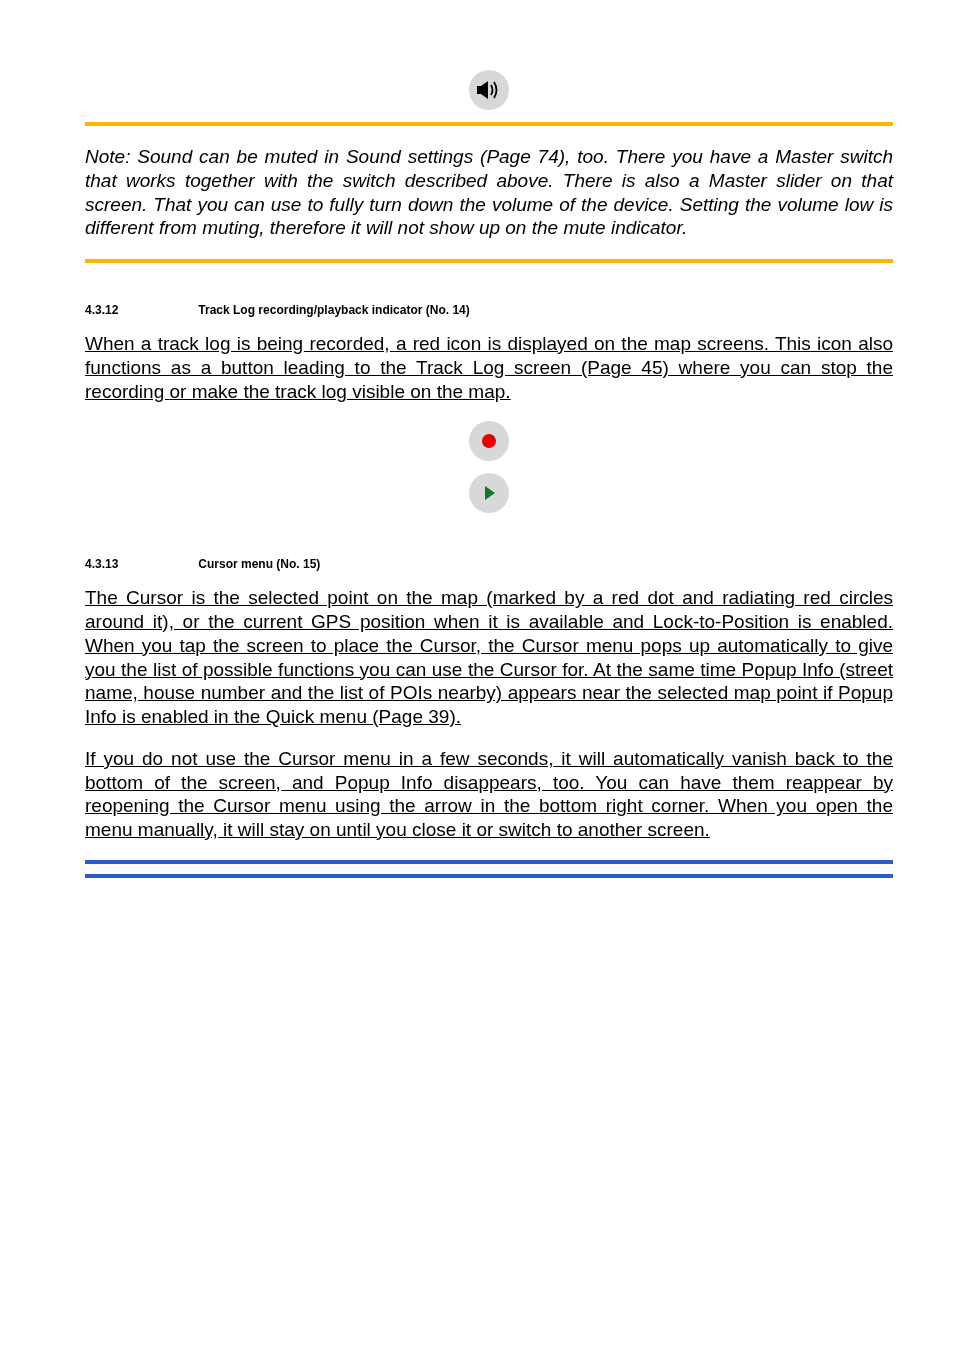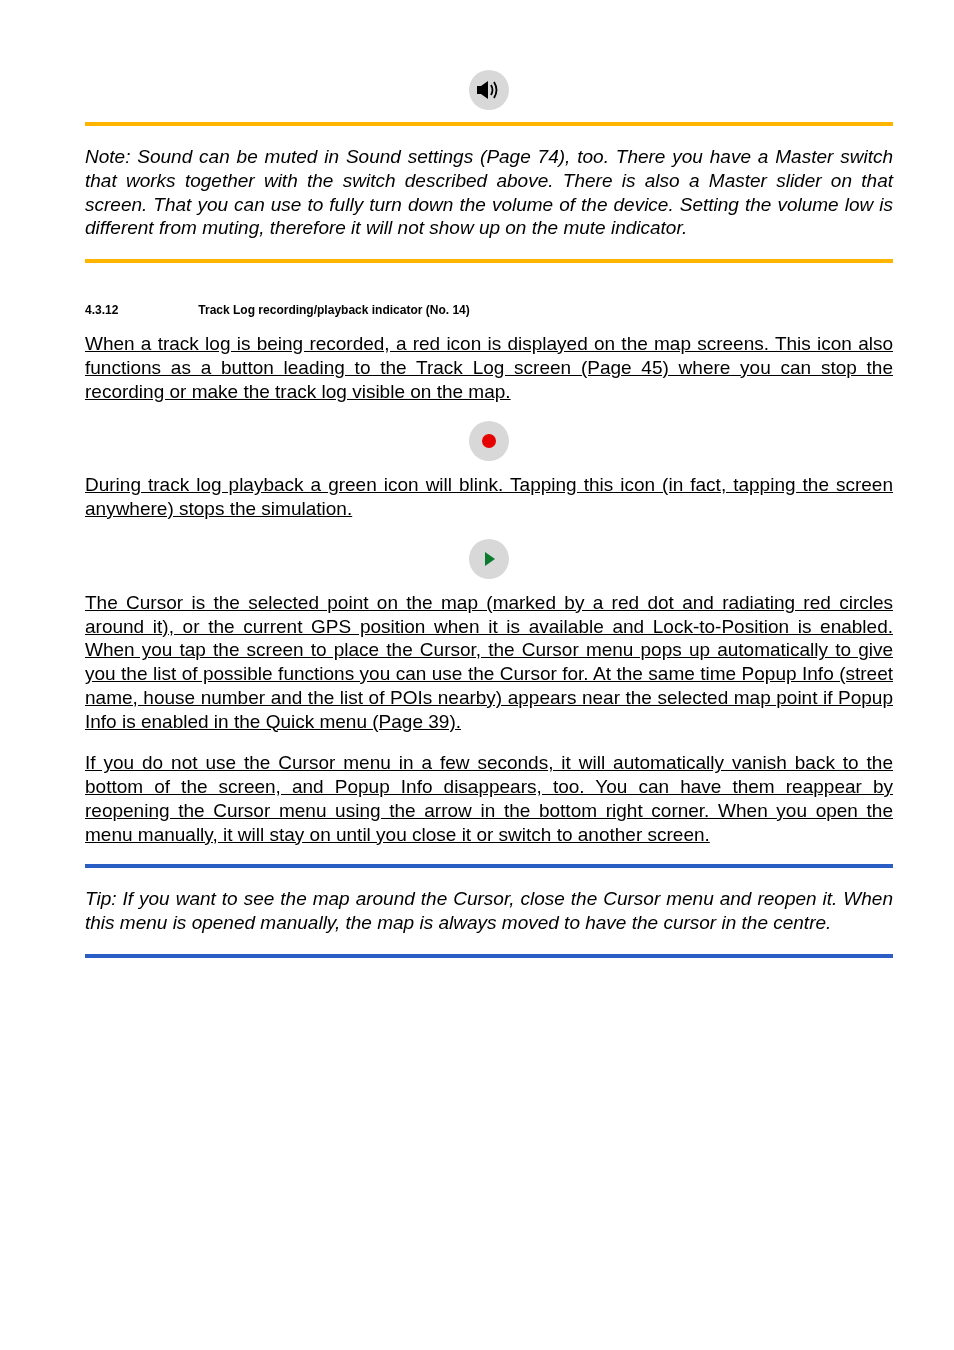--- a/index.html
+++ b/index.html
@@ -60,31 +60,33 @@
   <p class="body-para">When a track log is being recorded, a red icon is displayed on the map screens. This icon also functions as a button leading to the Track Log screen (Page 45) where you can stop the recording or make the track log visible on the map.</p>
 
   <div class="center">
     <div class="icon-circle">
       <svg width="18" height="18" viewBox="0 0 18 18">
         <circle cx="9" cy="9" r="7" fill="#e60000"></circle>
       </svg>
     </div>
   </div>
 
-  <p class="body-para">During track log playback a green icon will blink. Tapping this icon (in fact, tapping the screen anywhere) stops the simulation.</p>
 
   <div class="center">
     <div class="icon-circle">
       <svg width="18" height="18" viewBox="0 0 18 18">
         <polygon points="5,2 15,9 5,16" fill="#0a7a2f"></polygon>
       </svg>
     </div>
   </div>
 
+  <div class="heading" style="margin-top:44px;">
+    <span class="num">4.3.13</span>
+    <span>Cursor menu (No. 15)</span>
+  </div>
 
   <p class="body-para">The Cursor is the selected point on the map (marked by a red dot and radiating red circles around it), or the current GPS position when it is available and Lock-to-Position is enabled. When you tap the screen to place the Cursor, the Cursor menu pops up automatically to give you the list of possible functions you can use the Cursor for. At the same time Popup Info (street name, house number and the list of POIs nearby) appears near the selected map point if Popup Info is enabled in the Quick menu (Page 39).</p>
   <p class="body-para">If you do not use the Cursor menu in a few seconds, it will automatically vanish back to the bottom of the screen, and Popup Info disappears, too. You can have them reappear by reopening the Cursor menu using the arrow in the bottom right corner. When you open the menu manually, it will stay on until you close it or switch to another screen.</p>
 
   <div class="tip-top-rule"></div>
-  <p class="italic">Tip: If you want to see the map around the Cursor, close the Cursor menu and reopen it. When this menu is opened manually, the map is always moved to have the cursor in the centre.</p>
   <div class="tip-bottom-rule"></div>
 
 </div>
 
 </body></html>

